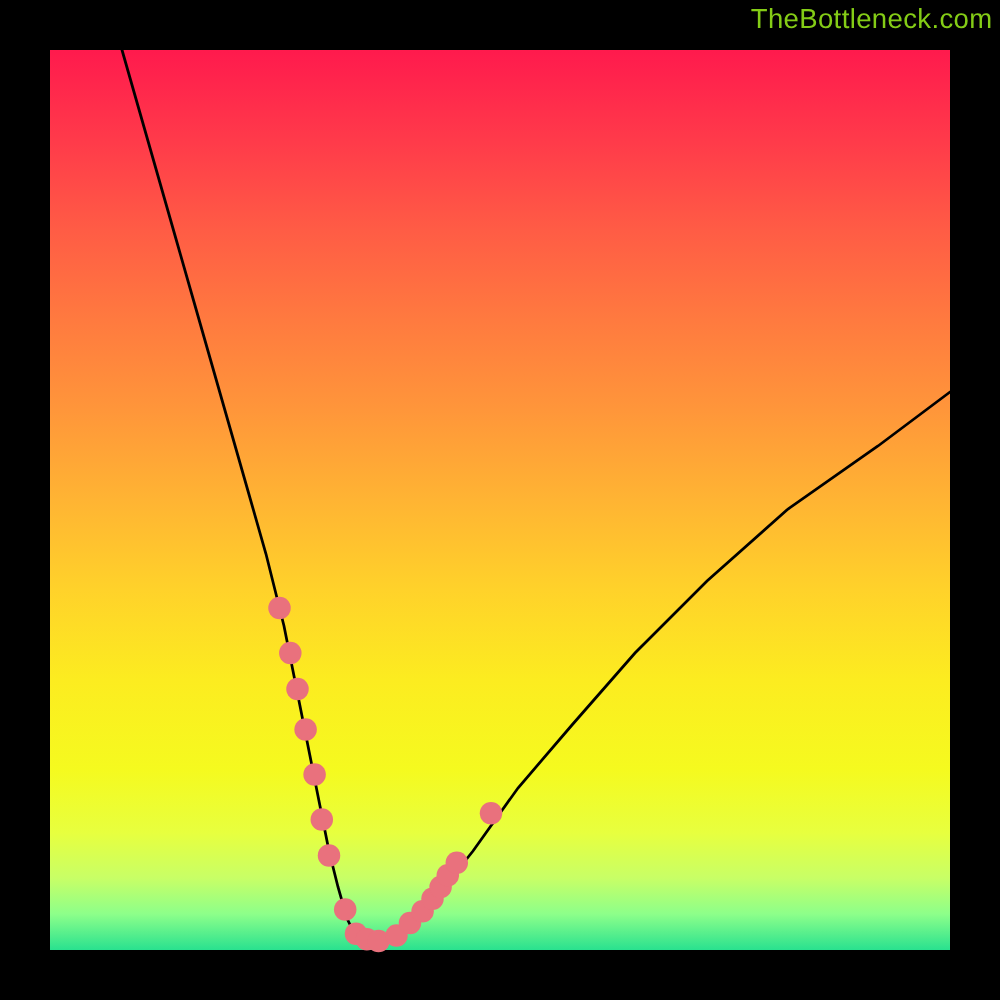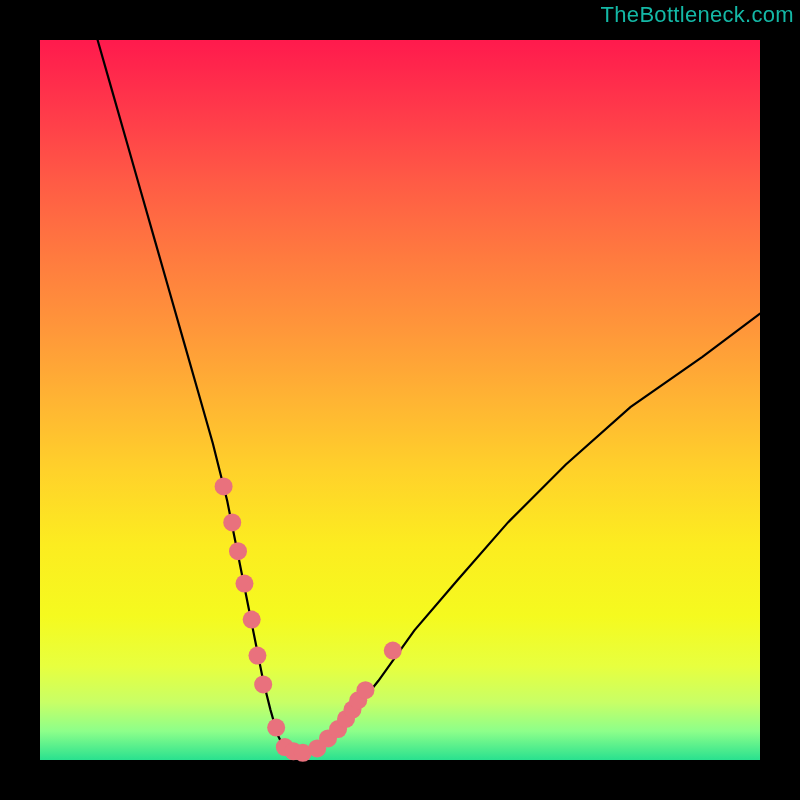--- a/index.html
+++ b/index.html
@@ -38,21 +38,21 @@
       #e7ff3f 87%,
       #c8ff66 92%,
       #8dff8a 96%,
       #29e18f 100%
     );
   }
   .watermark {
     position: absolute;
     right: 6px;
     top: 2px;
-    color: #14b8a6;
+    color: #84cc16;
     font-size: 22px;
     font-weight: 500;
     letter-spacing: 0.3px;
   }
   svg.curve-layer {
     position: absolute;
     left: 0;
     top: 0;
     width: 720px;
     height: 720px;

